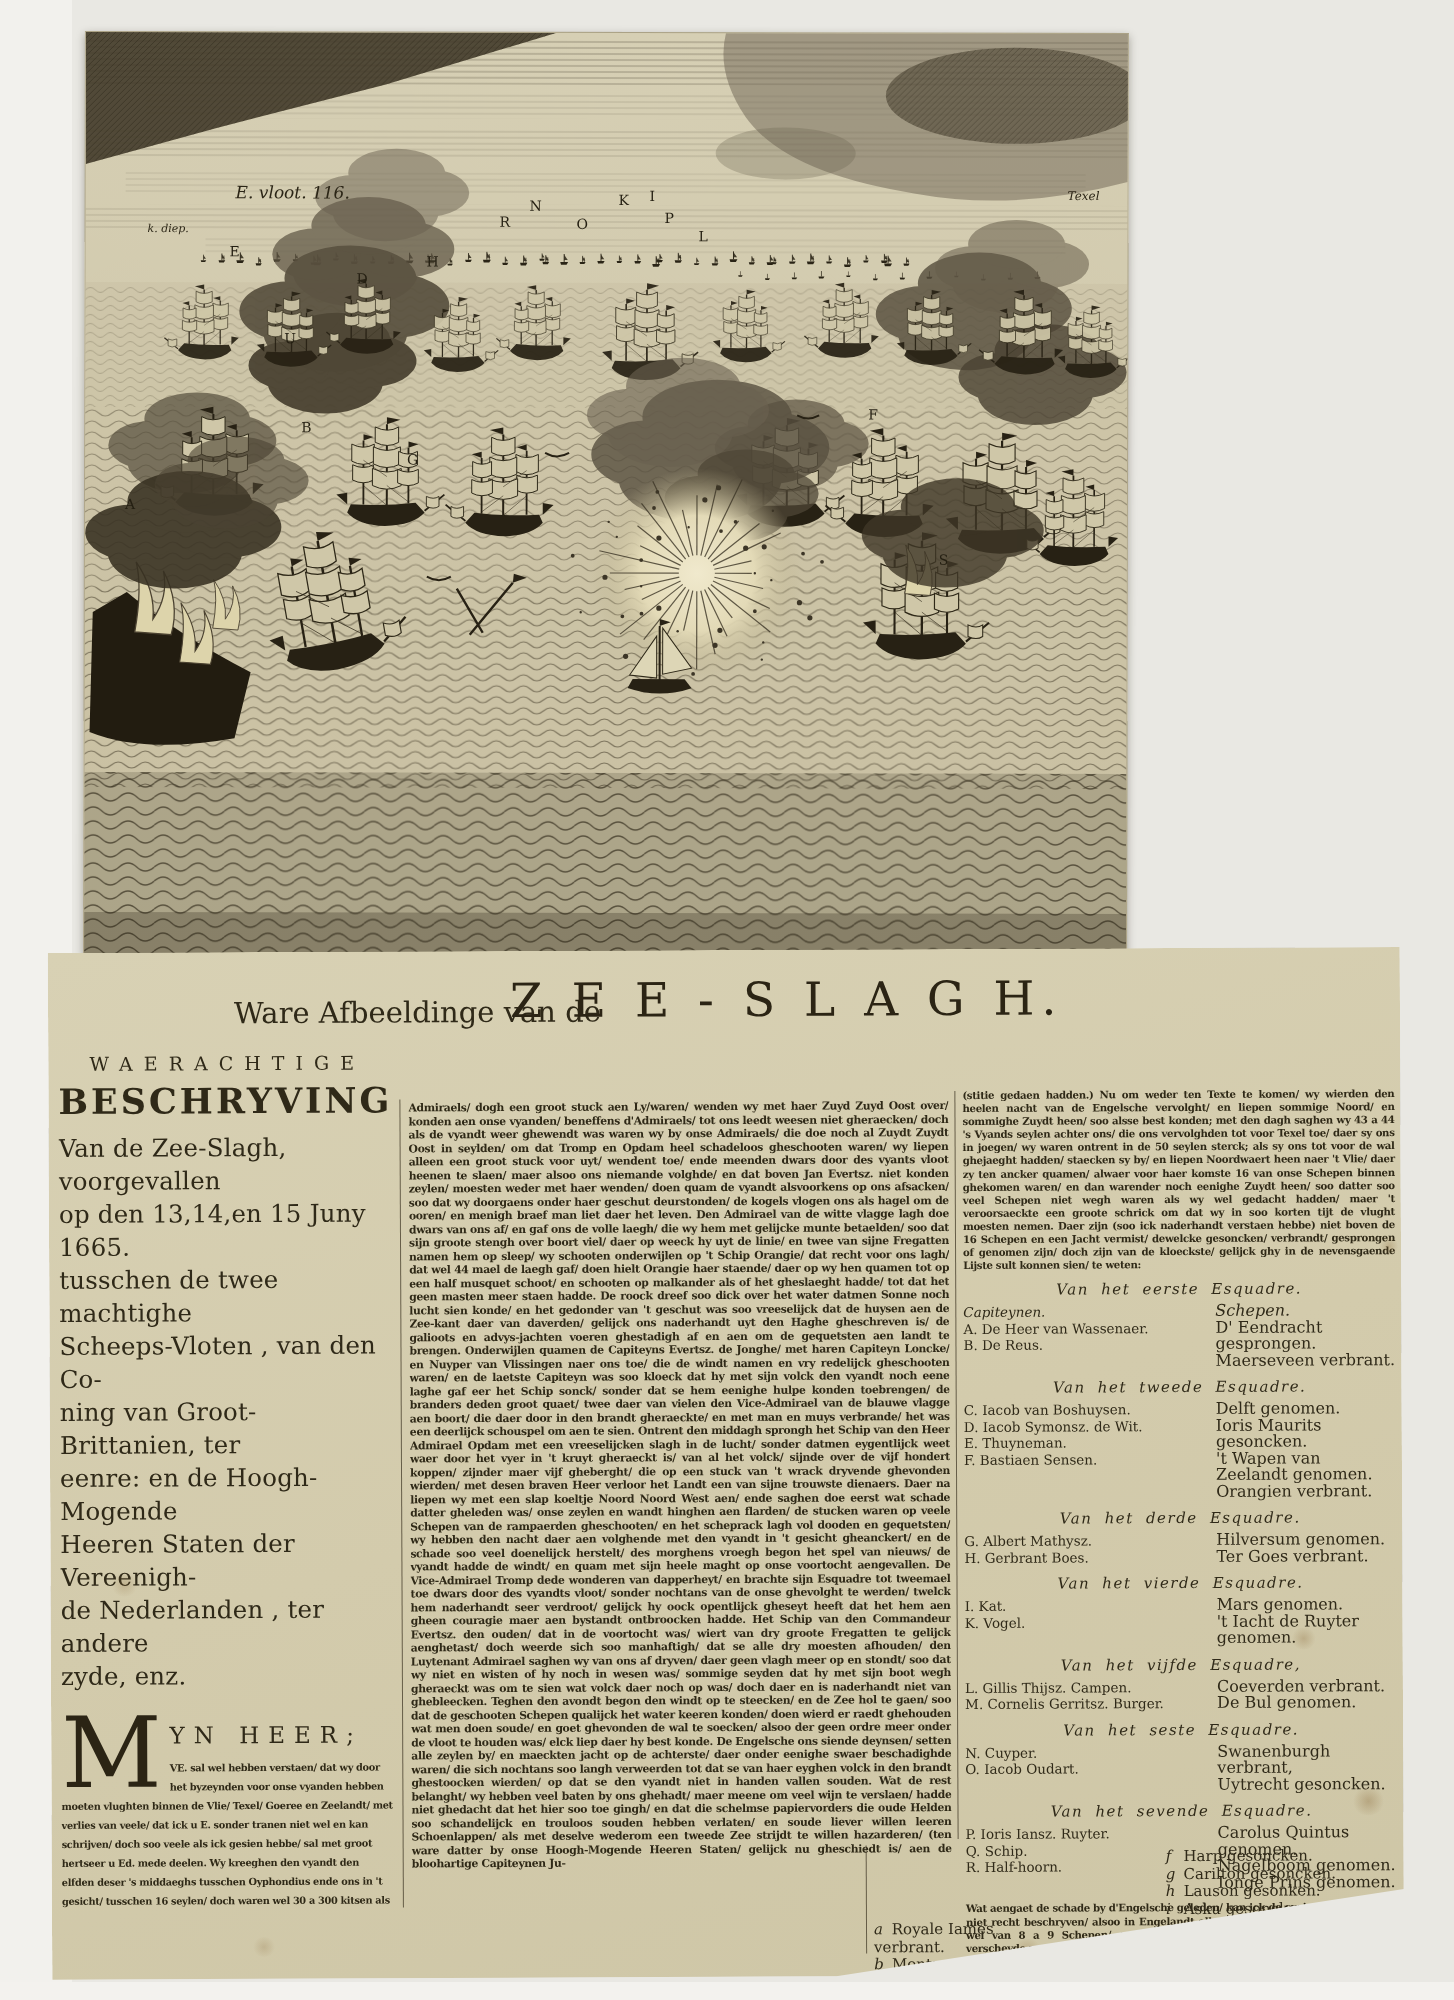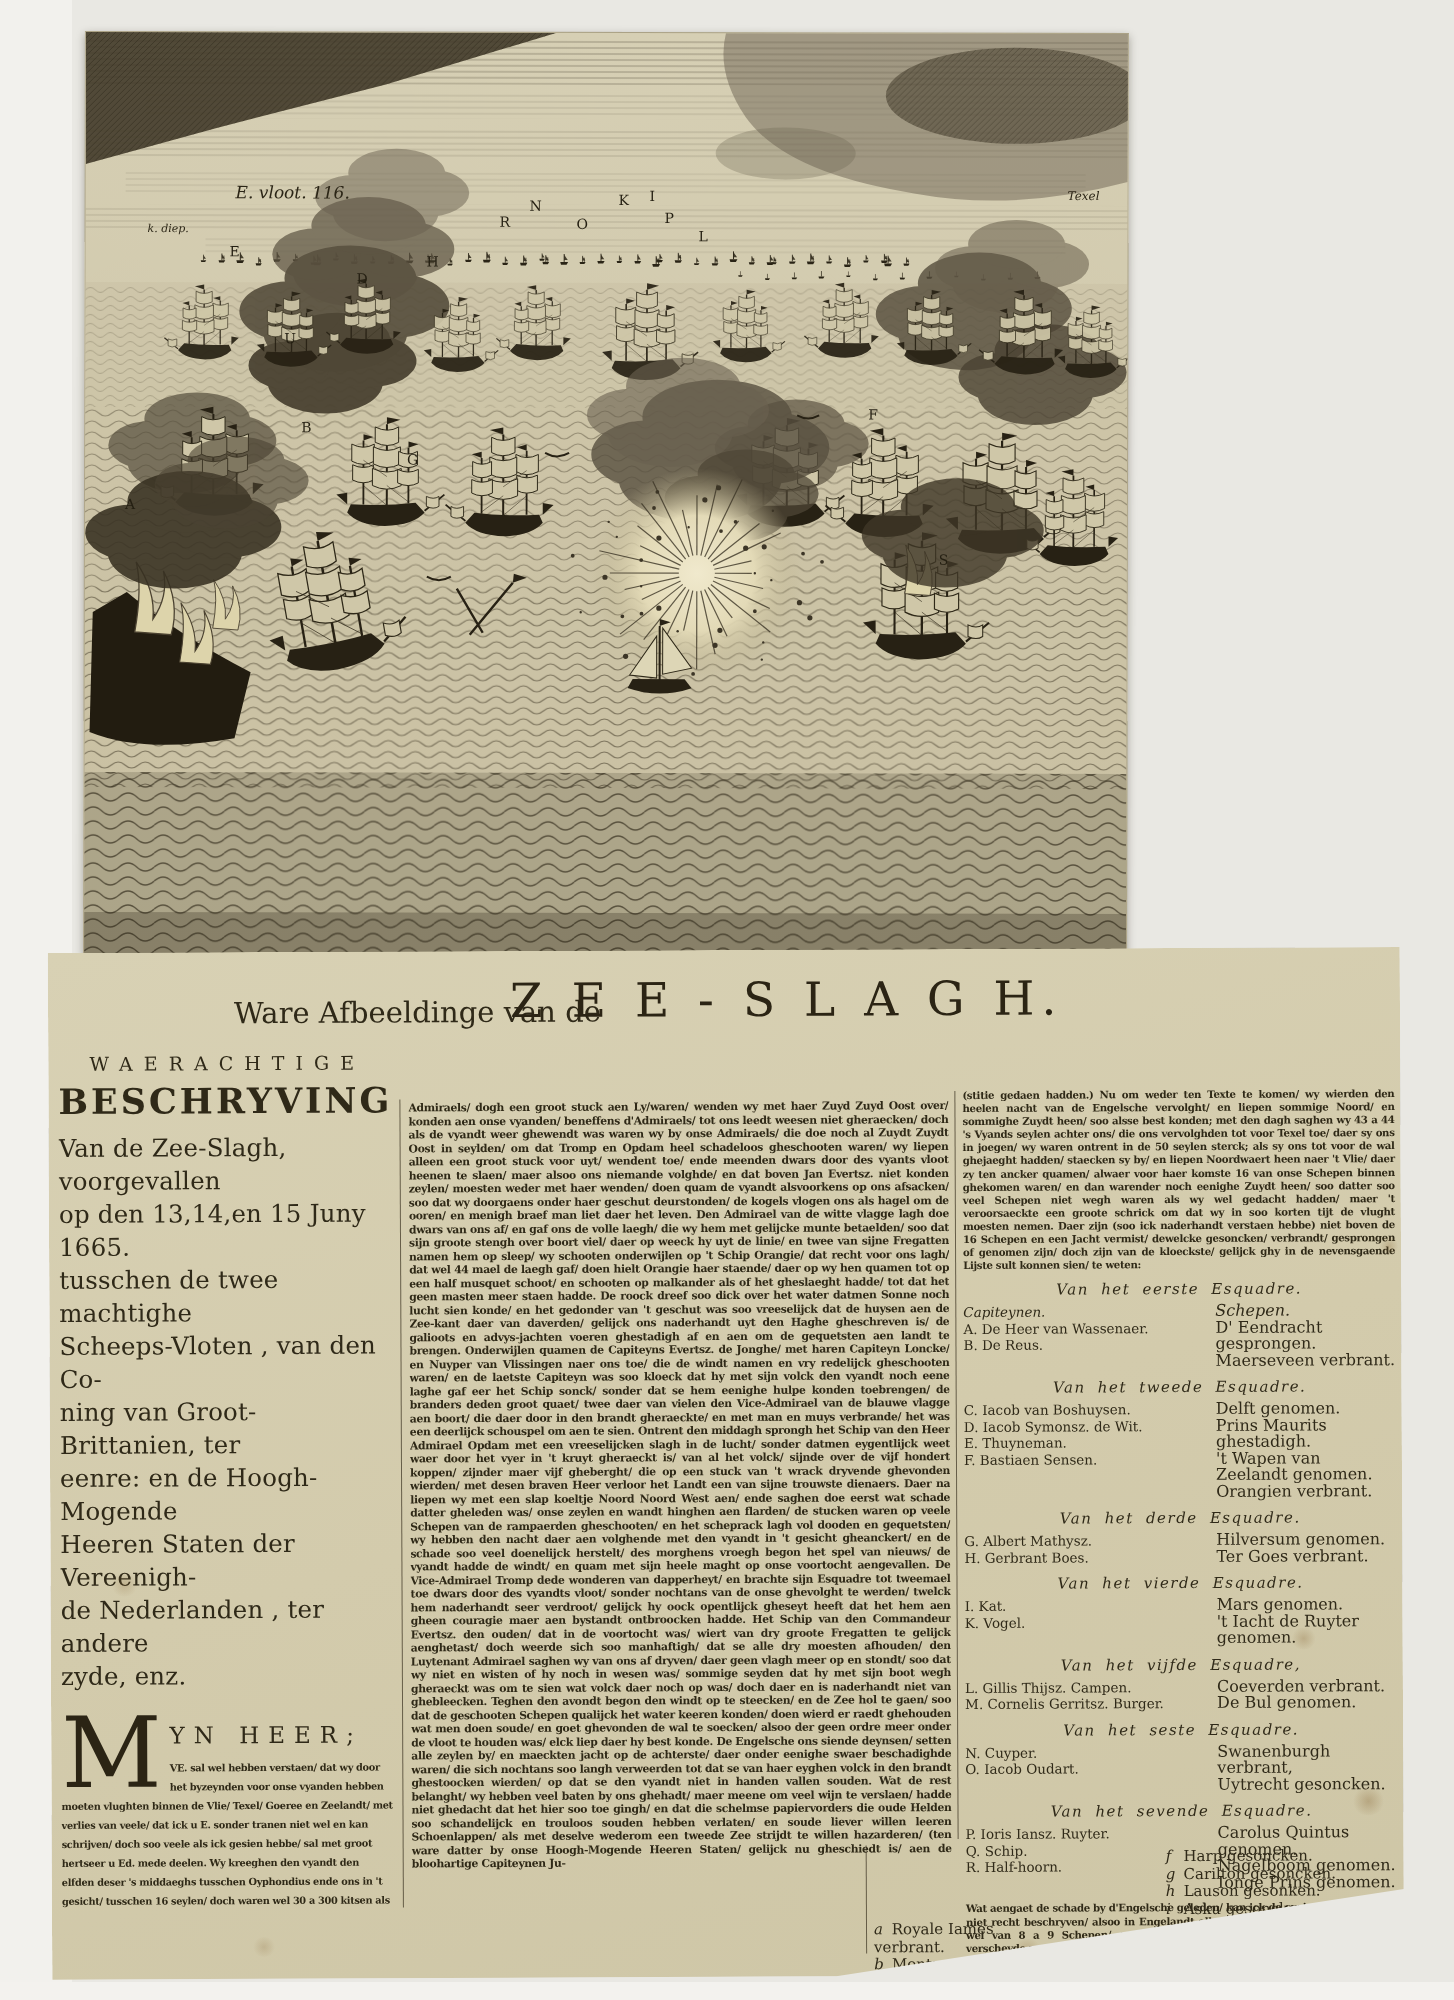--- a/index.html
+++ b/index.html
@@ -656,21 +656,21 @@
           <div class="sq-head">Van het tweede Esquadre.</div>
           <div class="sq-cols">
             <div class="sq-cap">
               <div>C.  Iacob van Boshuysen.</div>
               <div>D.  Iacob Symonsz. de Wit.</div>
               <div>E.  Thuyneman.</div>
               <div>F.  Bastiaen Sensen.</div>
             </div>
             <div class="sq-ship">
               <div>Delft genomen.</div>
-              <div>Prins Maurits ghestadigh.</div>
+              <div>Ioris Maurits gesoncken.</div>
               <div>'t Wapen van Zeelandt genomen.</div>
               <div>Orangien verbrant.</div>
             </div>
           </div>
         </div>
         <div class="squadron">
           <div class="sq-head">Van het derde Esquadre.</div>
           <div class="sq-cols">
             <div class="sq-cap">
               <div>G.  Albert Mathysz.</div>

